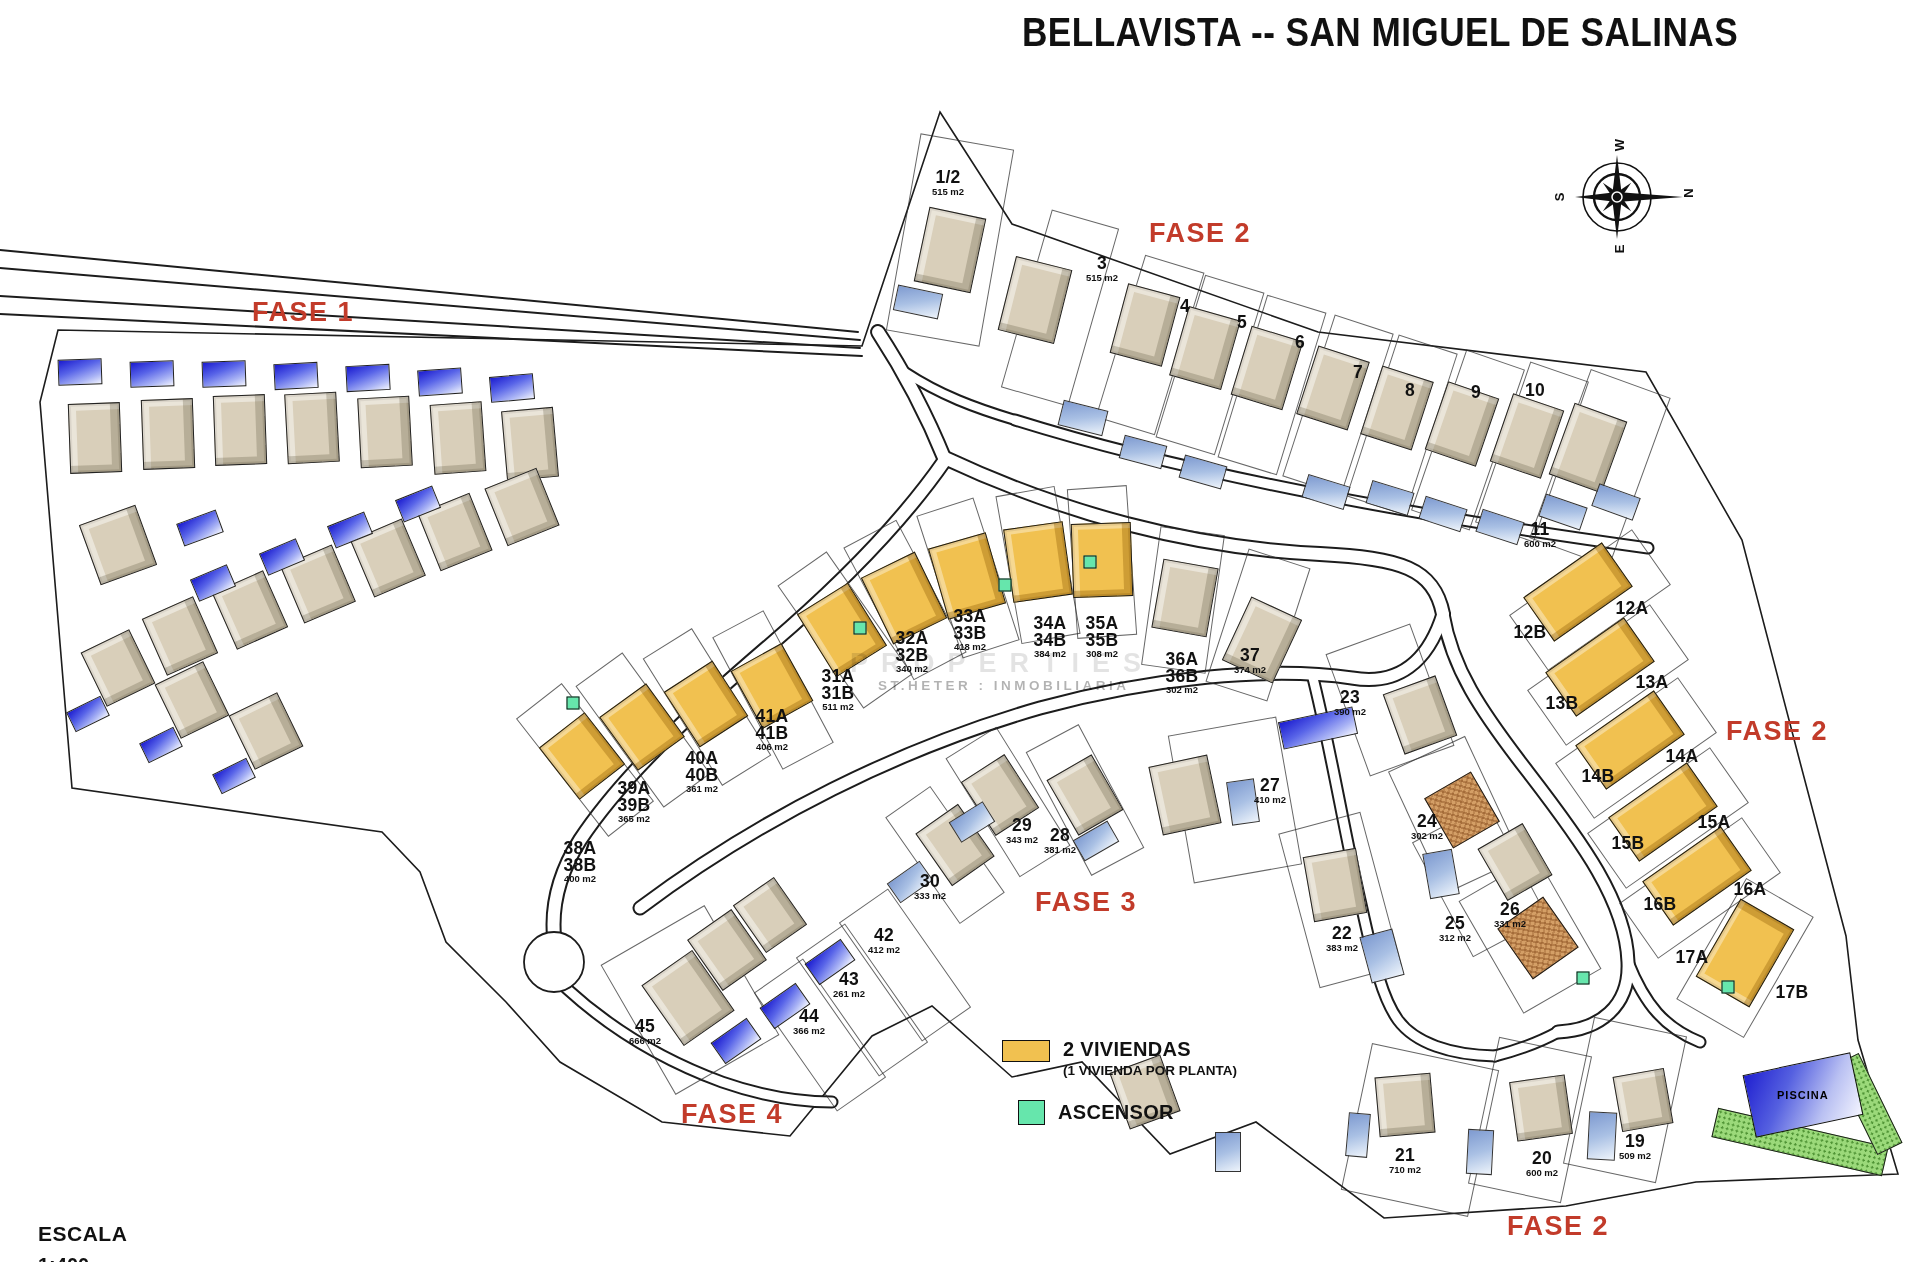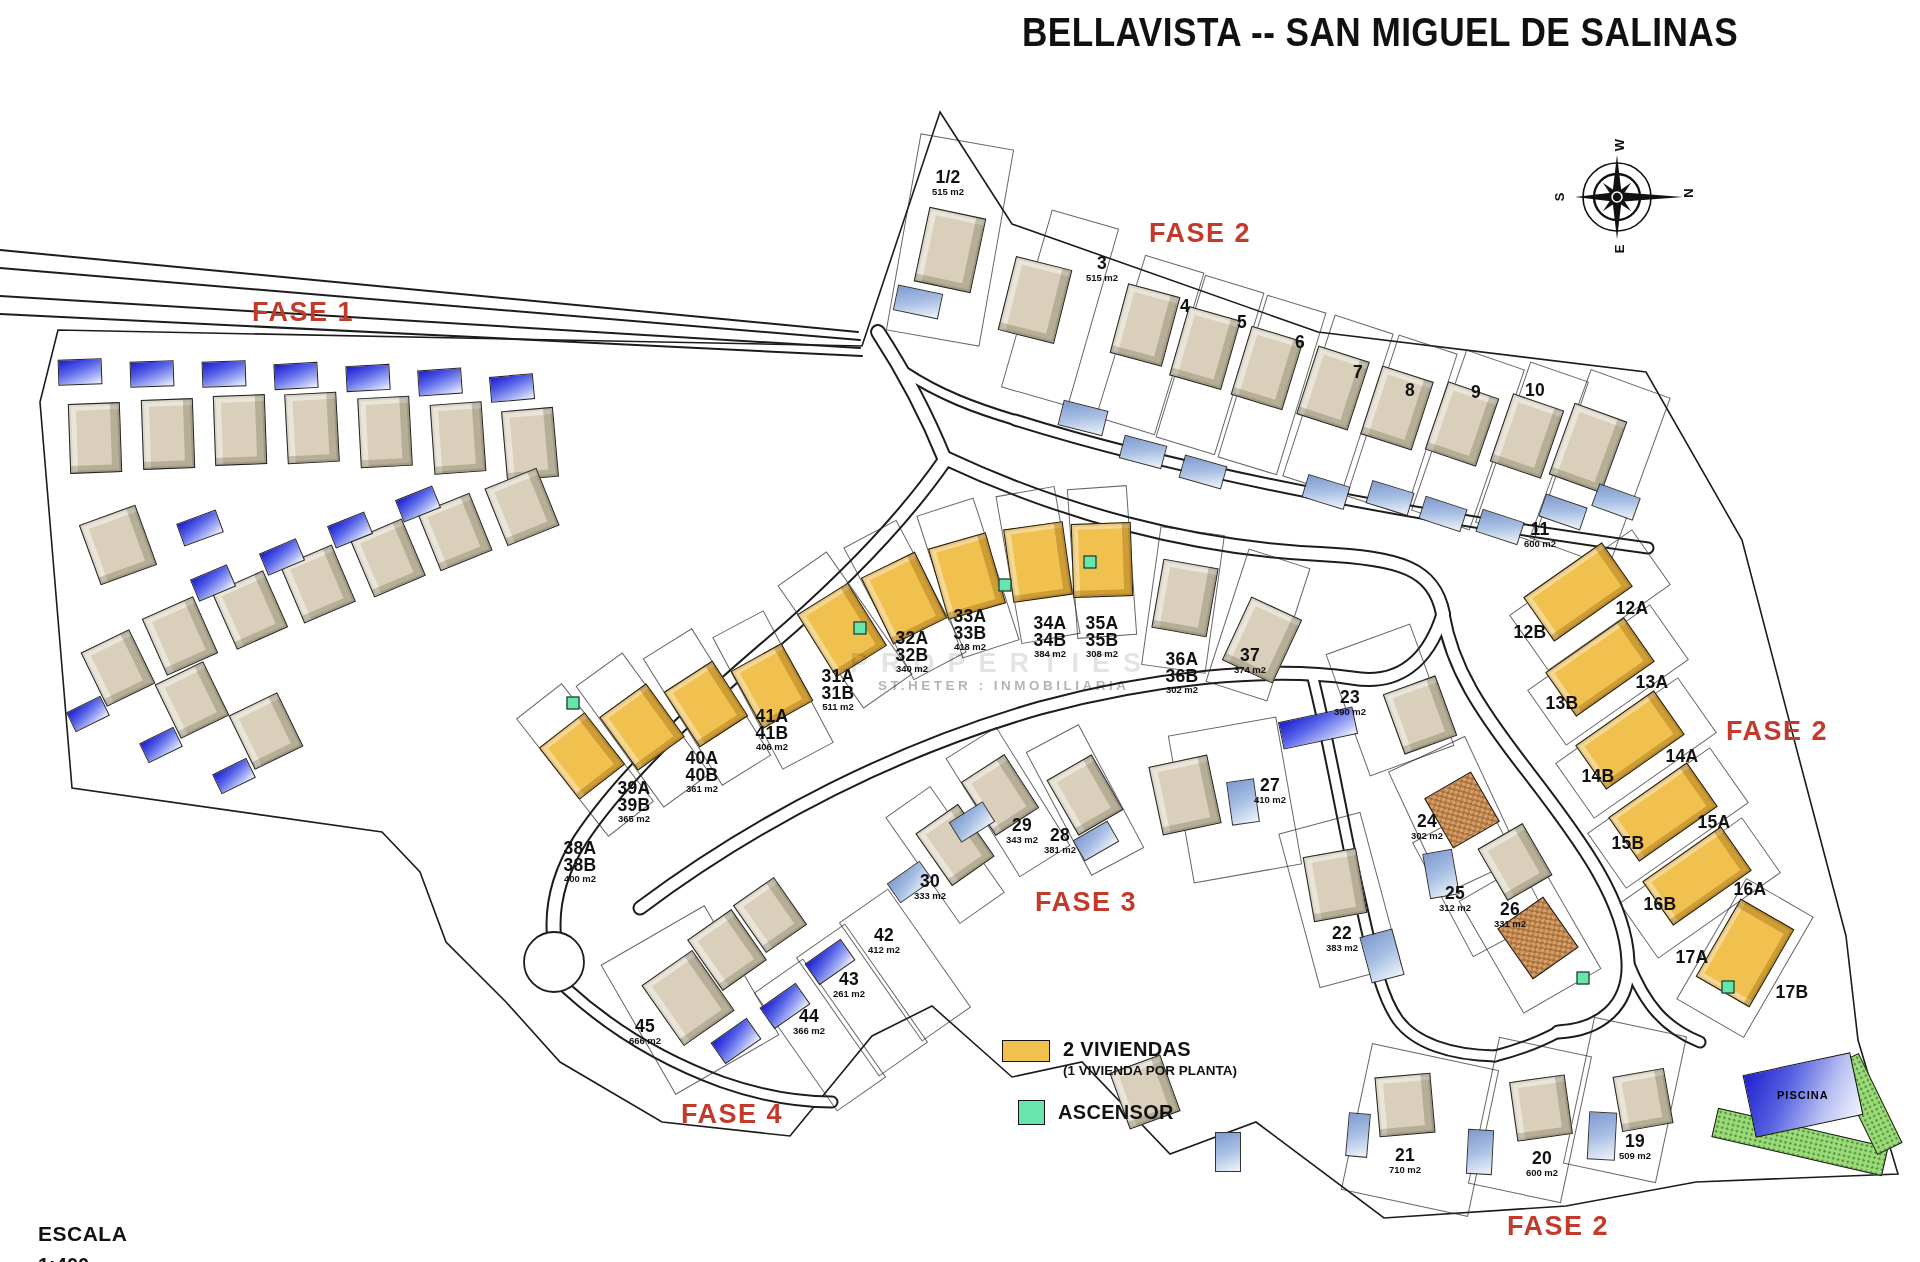--- a/index.html
+++ b/index.html
@@ -296,21 +296,21 @@
       <div class="plot-label" style="left: 702px; top: 772px; transform: translate(-50%, -50%);"><div class="plot-num">40A
 40B</div><div class="plot-area">361 m2</div></div>
       <div class="plot-label" style="left: 772px; top: 730px; transform: translate(-50%, -50%);"><div class="plot-num">41A
 41B</div><div class="plot-area">406 m2</div></div>
       <div class="plot-label" style="left: 1350px; top: 694px; transform: translate(-50%, -50%); margin-top: 8px;"><div class="plot-num">23</div><div class="plot-area">390 m2</div></div>
       <div class="plot-label" style="left: 1270px; top: 790px; transform: translate(-50%, -50%);"><div class="plot-num">27</div><div class="plot-area">410 m2</div></div>
       <div class="plot-label" style="left: 1060px; top: 840px; transform: translate(-50%, -50%);"><div class="plot-num">28</div><div class="plot-area">381 m2</div></div>
       <div class="plot-label" style="left: 1022px; top: 830px; transform: translate(-50%, -50%);"><div class="plot-num">29</div><div class="plot-area">343 m2</div></div>
       <div class="plot-label" style="left: 930px; top: 886px; transform: translate(-50%, -50%);"><div class="plot-num">30</div><div class="plot-area">333 m2</div></div>
       <div class="plot-label" style="left: 1427px; top: 826px; transform: translate(-50%, -50%);"><div class="plot-num">24</div><div class="plot-area">302 m2</div></div>
-      <div class="plot-label" style="left: 1455px; top: 898px; transform: translate(-50%, -50%); text-align: center;"><div class="plot-num">25</div><div class="plot-area">312 m2</div></div>
+      <div class="plot-label" style="left: 1455px; top: 928px; transform: translate(-50%, -50%); text-align: center;"><div class="plot-num">25</div><div class="plot-area">312 m2</div></div>
       <div class="plot-label" style="left: 1510px; top: 914px; transform: translate(-50%, -50%);"><div class="plot-num">26</div><div class="plot-area">331 m2</div></div>
       <div class="plot-label" style="left: 1342px; top: 938px; transform: translate(-50%, -50%);"><div class="plot-num">22</div><div class="plot-area">383 m2</div></div>
       <div class="plot-label" style="left: 884px; top: 940px; transform: translate(-50%, -50%);"><div class="plot-num">42</div><div class="plot-area">412 m2</div></div>
       <div class="plot-label" style="left: 849px; top: 984px; transform: translate(-50%, -50%);"><div class="plot-num">43</div><div class="plot-area">261 m2</div></div>
       <div class="plot-label" style="left: 809px; top: 1021px; transform: translate(-50%, -50%);"><div class="plot-num">44</div><div class="plot-area">366 m2</div></div>
       <div class="plot-label" style="left: 645px; top: 1031px; transform: translate(-50%, -50%);"><div class="plot-num">45</div><div class="plot-area">666 m2</div></div>
       <div class="plot-label" style="left: 1405px; top: 1160px; transform: translate(-50%, -50%);"><div class="plot-num">21</div><div class="plot-area">710 m2</div></div>
       <div class="plot-label" style="left: 1542px; top: 1163px; transform: translate(-50%, -50%);"><div class="plot-num">20</div><div class="plot-area">600 m2</div></div>
       <div class="plot-label" style="left: 1635px; top: 1146px; transform: translate(-50%, -50%);"><div class="plot-num">19</div><div class="plot-area">509 m2</div></div>
     </div>

